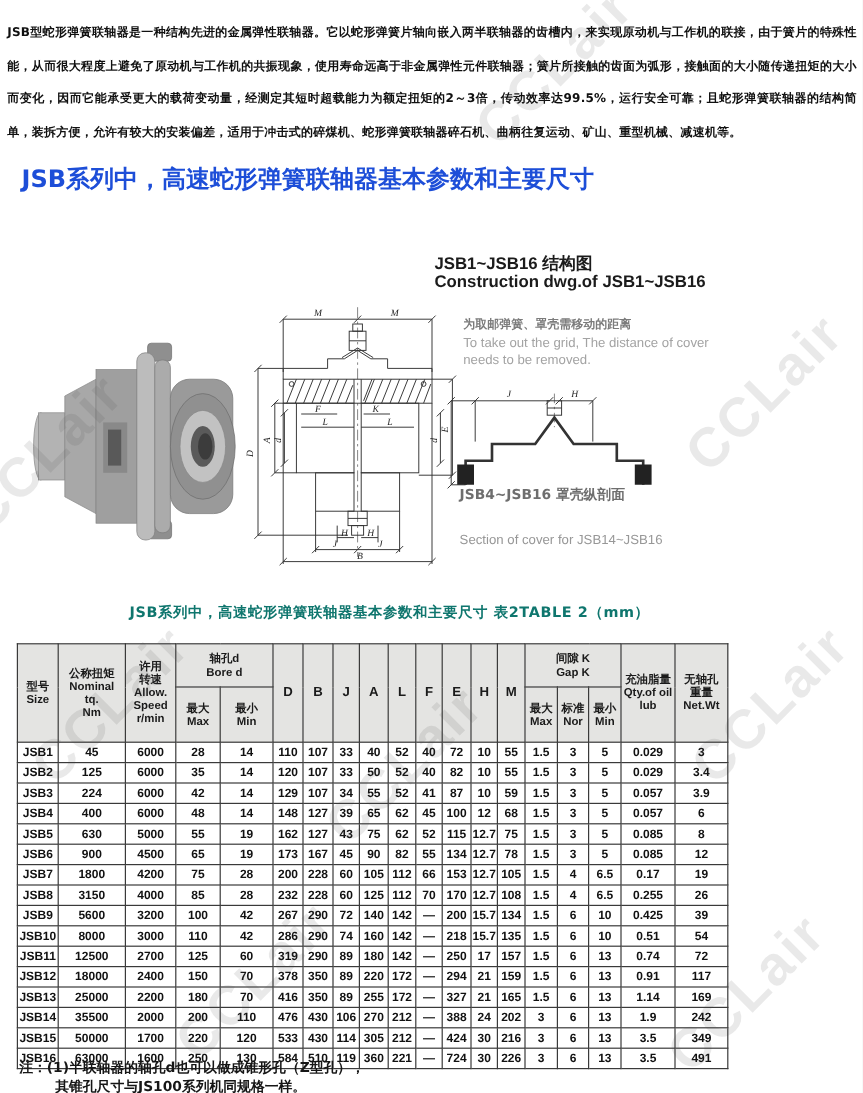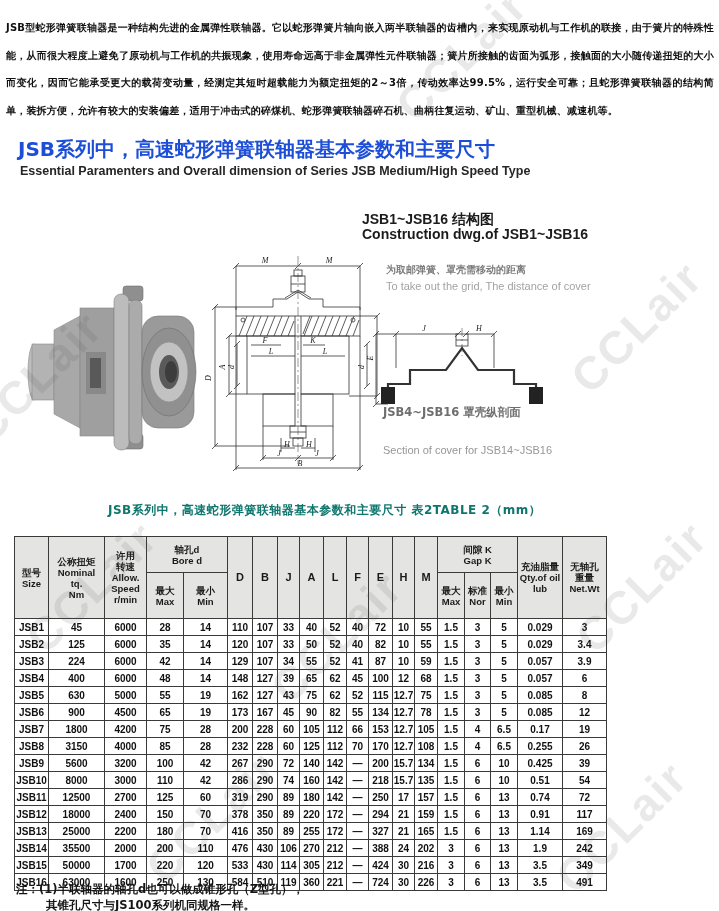--- a/index.html
+++ b/index.html
@@ -70,29 +70,29 @@
   <span class="wm" style="left:-45px; top:350px;">CCLair</span>
   <span class="wm" style="left:10px;  top:560px;">CCLair</span>
   <span class="wm" style="left:255px; top:610px;">CCLair</span>
   <span class="wm" style="left:560px; top:560px;">CCLair</span>
   <span class="wm" style="left:130px; top:790px;">CCLair</span>
   <span class="wm" style="left:540px; top:800px;">CCLair</span>
 
   <p class="intro">JSB型蛇形弹簧联轴器是一种结构先进的金属弹性联轴器。它以蛇形弹簧片轴向嵌入两半联轴器的齿槽内，来实现原动机与工作机的联接，由于簧片的特殊性能，从而很大程度上避免了原动机与工作机的共振现象，使用寿命远高于非金属弹性元件联轴器；簧片所接触的齿面为弧形，接触面的大小随传递扭矩的大小而变化，因而它能承受更大的载荷变动量，经测定其短时超载能力为额定扭矩的2～3倍，传动效率达99.5%，运行安全可靠；且蛇形弹簧联轴器的结构简单，装拆方便，允许有较大的安装偏差，适用于冲击式的碎煤机、蛇形弹簧联轴器碎石机、曲柄往复运动、矿山、重型机械、减速机等。</p>
 
   <div class="h-cn">JSB系列中，高速蛇形弹簧联轴器基本参数和主要尺寸</div>
-  <div class="h-en">Essential Paramenters and Overall dimension of Series JSB Medium/High  Speed Type</div>
 
   <div class="fig-title">
     <div>JSB1~JSB16 结构图</div>
     <div>Construction dwg.of JSB1~JSB16</div>
   </div>
   <div class="fig-note">
     <div class="cn">为取邮弹簧、罩壳需移动的距离</div>
     <div class="en">To take out the grid, The distance of cover</div>
+    <div class="en">needs to be removed.</div>
   </div>
 
   <svg class="fig-svg" style="left:20px; top:266px;" width="185" height="200" viewBox="0 0 185 200">
     <g stroke-width="0.6">
       <ellipse cx="14" cy="106" rx="6" ry="28" fill="#bdbdbd" stroke="#8a8a8a"></ellipse>
       <rect x="12" y="78" width="22" height="56" fill="#b3b3b3" stroke="#8a8a8a"></rect>
       <polygon points="34,64 60,50 60,162 34,148" fill="#a8a8a8" stroke="#8a8a8a"></polygon>
       <rect x="60" y="42" width="34" height="128" fill="#9f9f9f" stroke="#858585"></rect>
       <rect x="66" y="86" width="20" height="42" fill="#6e6e6e" opacity="0.45"></rect>
       <rect x="70" y="92" width="11" height="30" fill="#454545" opacity="0.7"></rect>

